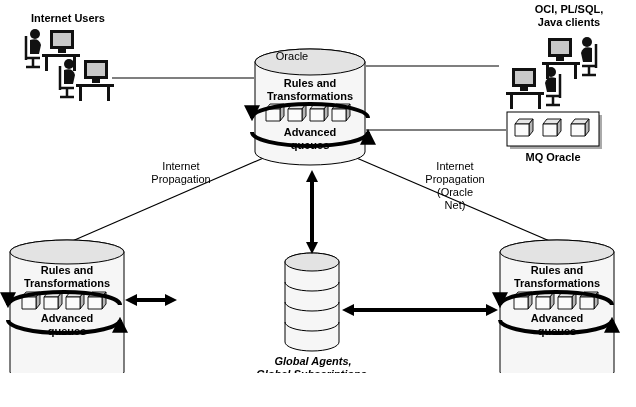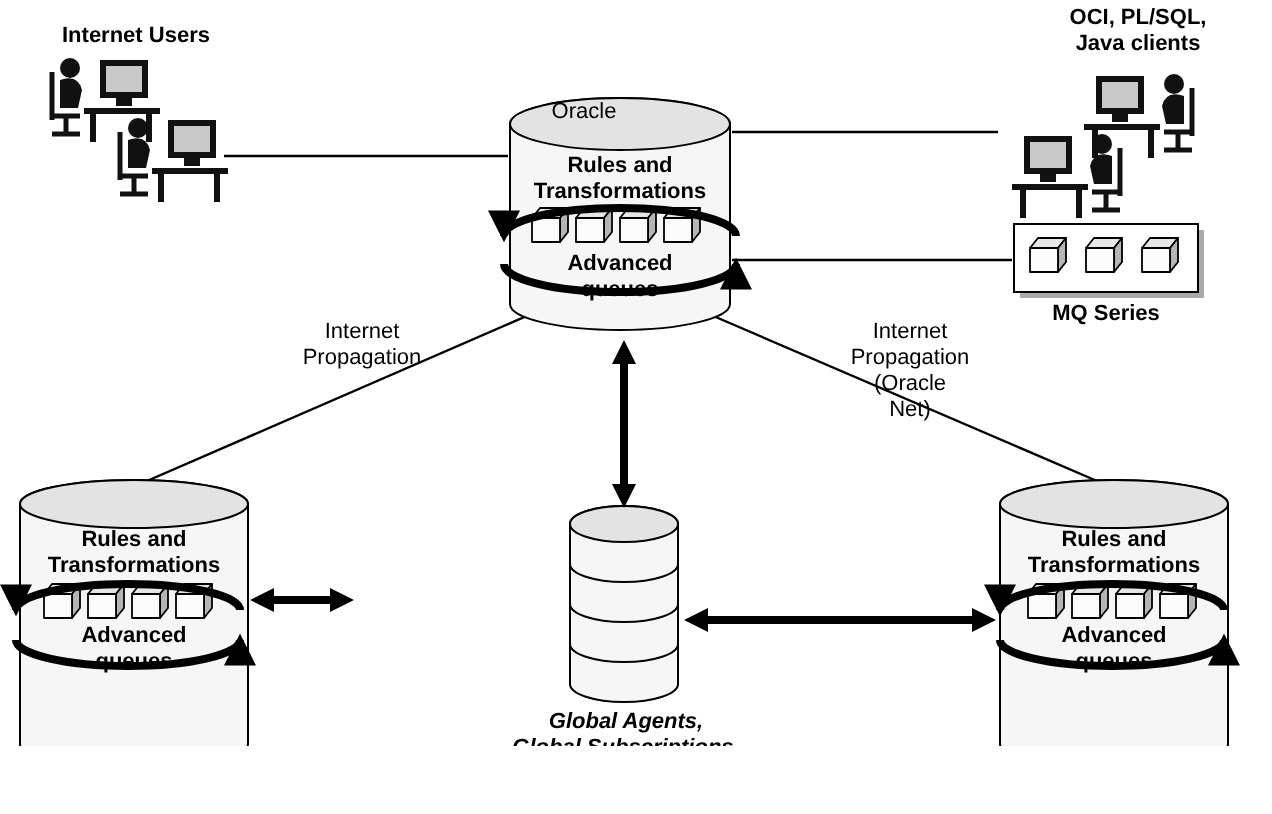--- a/index.html
+++ b/index.html
@@ -155,18 +155,18 @@
   <div class="lbl b" style="left:7px; top:264px; width:120px;">Rules and
 Transformations</div>
   <div class="lbl b" style="left:14px; top:312px; width:106px;">Advanced
 queues</div>
 
   <div class="lbl b" style="left:497px; top:264px; width:120px;">Rules and
 Transformations</div>
   <div class="lbl b" style="left:504px; top:312px; width:106px;">Advanced
 queues</div>
 
-  <div class="lbl b" style="left:506px; top:151px; width:94px;">MQ Series</div>
+  <div class="lbl b" style="left:506px; top:151px; width:94px;">MQ Oracle</div>
   <div class="lbl b" style="left:236px; top:355px; width:154px;font-style:italic;">Global Agents,
 Global Subscriptions,
 Global Events</div>
 
 </div>
 
 </body></html>

